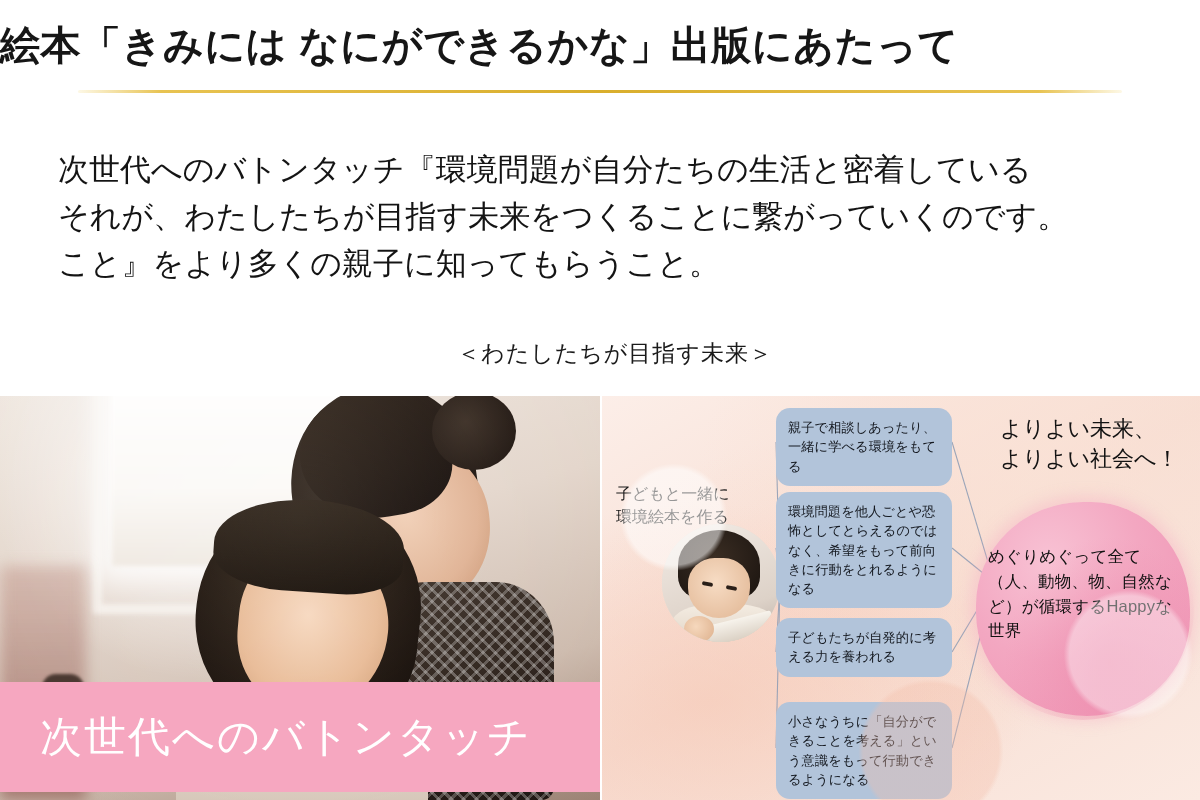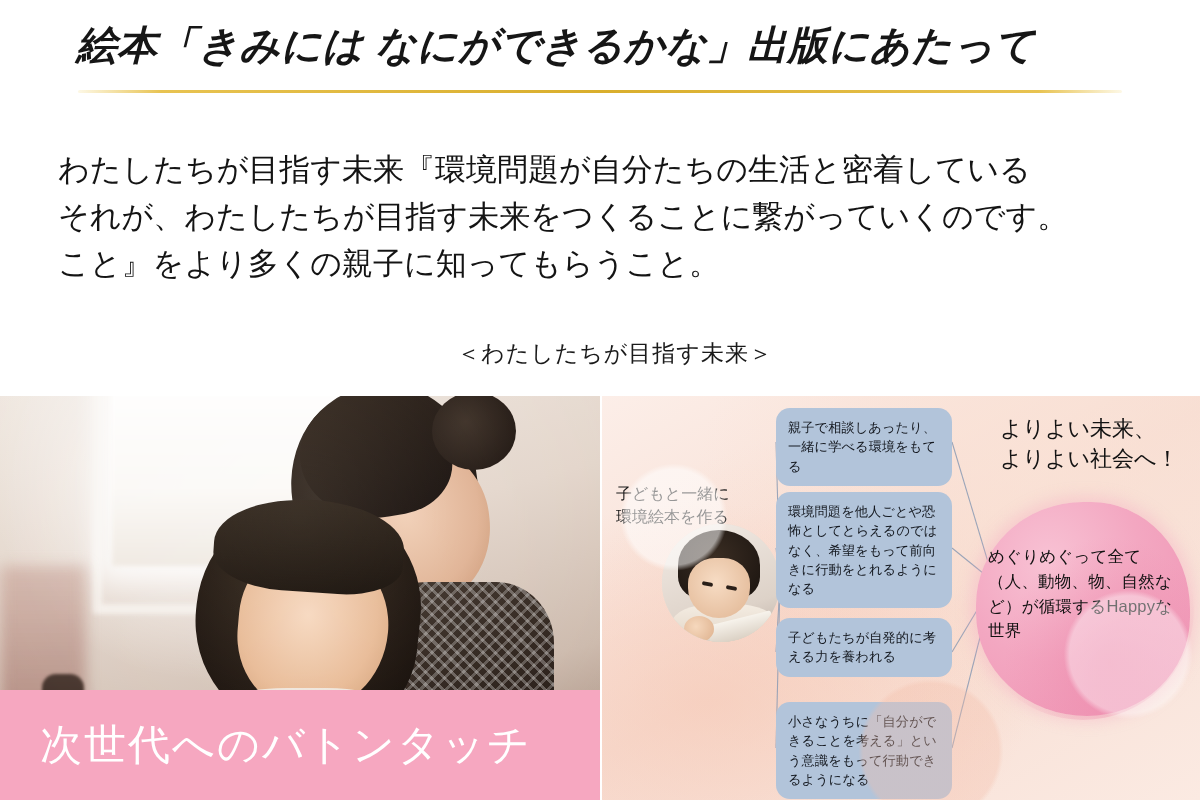--- a/index.html
+++ b/index.html
@@ -7,21 +7,21 @@
     width:1200px;height:800px;
     background:#ffffff;
     font-family:"Liberation Sans","DejaVu Sans",sans-serif;
     color:#111111;
     overflow:hidden;
     position:relative;
   }
   .slide{position:absolute;inset:0;}
 
   
-  .title-wrap{position:absolute;left:0;top:22px;width:1112px;text-align:center;font-style:italic;}
+  .title-wrap{position:absolute;left:0;top:22px;width:1112px;text-align:left;}
   .title{
     font-size:40px;font-weight:700;letter-spacing:0.5px;
     color:#161616;line-height:1.15;white-space:nowrap;
   }
   .title-rule{
     position:absolute;left:78px;top:90px;width:1044px;height:3px;
     background:linear-gradient(to right,#fdf8e6 0%,#e8c351 8%,#d9ae2c 50%,#e8c351 92%,#fdf8e6 100%);
     border-radius:2px;
   }
 
@@ -121,21 +121,21 @@
     background:linear-gradient(180deg,#efe6dc,#d5c7ba);
     border-radius:44% 40% 0 0;
   }
   .ph-soft{
     position:absolute;inset:0;
     background:radial-gradient(ellipse at 50% 30%,rgba(255,250,244,0.30) 0%,rgba(120,80,60,0.12) 80%);
     mix-blend-mode:soft-light;
   }
 
   .banner{
-    position:absolute;left:0;bottom:0;width:663px;height:110px;
+    position:absolute;left:0;bottom:8px;width:663px;height:110px;
     background:#f6a7c0;
     display:flex;align-items:center;
   }
   .banner-text{
     color:#ffffff;font-size:42px;font-weight:400;
     letter-spacing:2px;margin-left:40px;white-space:nowrap;
   }
 
   
   .diagram{
@@ -231,21 +231,21 @@
 <body>
 
 <div class="slide">
 
   <div class="title-wrap">
     <div class="title">絵本「きみには なにができるかな」出版にあたって</div>
   </div>
   <div class="title-rule"></div>
 
   <div class="body-copy">
-    <span class="ln">わたしたちが目指す未来『環境問題が自分たちの生活と密着している</span>
+    <span class="ln">次世代へのバトンタッチ『環境問題が自分たちの生活と密着している</span>
     <span class="ln">それが、わたしたちが目指す未来をつくることに繋がっていくのです。</span>
     <span class="ln">こと』をより多くの親子に知ってもらうこと。</span>
   </div>
 
   <div class="subtitle">＜わたしたちが目指す未来＞</div>
 
   <div class="band">
 
     <div class="photo">
       <div class="ph-wall"></div>

